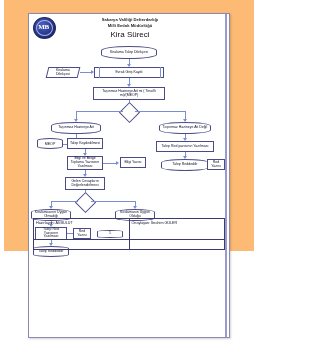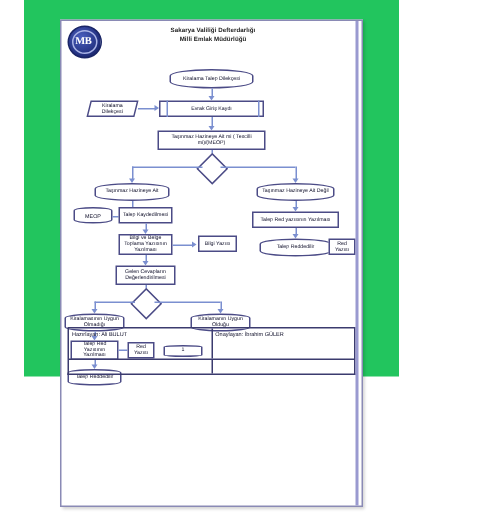--- a/index.html
+++ b/index.html
@@ -3,22 +3,22 @@
 <meta charset="utf-8">
 <style>
   html,body{margin:0;padding:0;}
   body{
     width:250px;height:353px;
     background:#ffffff;
     font-family:"Liberation Sans", sans-serif;
     overflow:hidden;
   }
   #page{
-    position:absolute;left:16px;top:0;width:250px;height:251px;
-    background:#22c55e;
+    position:absolute;left:4px;top:0;width:250px;height:251px;
+    background:#fdba74;
   }
   
   #sheet{
     position:absolute;left:24px;top:13px;width:202px;height:325px;
     background:#ffffff;
     border:1px solid #8a8ab5;
     box-shadow:1px 1px 2px rgba(0,0,0,.18);
     box-sizing:border-box;
   }
   #sheet:after{ 
@@ -119,20 +119,21 @@
 <div id="page">
   <div id="sheet">
 
     <div id="logo">
       <div class="oval"></div>
       <div class="ring"></div>
       <div class="mb">MB</div>
     </div>
     <div class="hdr-line" id="hdr1">Sakarya Valiliği Defterdarlığı</div>
     <div class="hdr-line" id="hdr2">Milli Emlak Müdürlüğü</div>
+    <div class="hdr-line" id="title">Kira Süreci</div>
 
     <div class="node term" style="left:72px;top:32px;width:56px;height:13px;">Kiralama Talep Dilekçesi</div>
 
     <div class="ln vl" style="left:99.6px;top:45px;height:6px;"></div>
     <div class="arw arw-d" style="left:97.6px;top:50px;"></div>
 
     <div class="node para" style="left:18px;top:53px;width:32px;height:11px;">
       <span>Kiralama Dilekçesi</span>
     </div>
 

